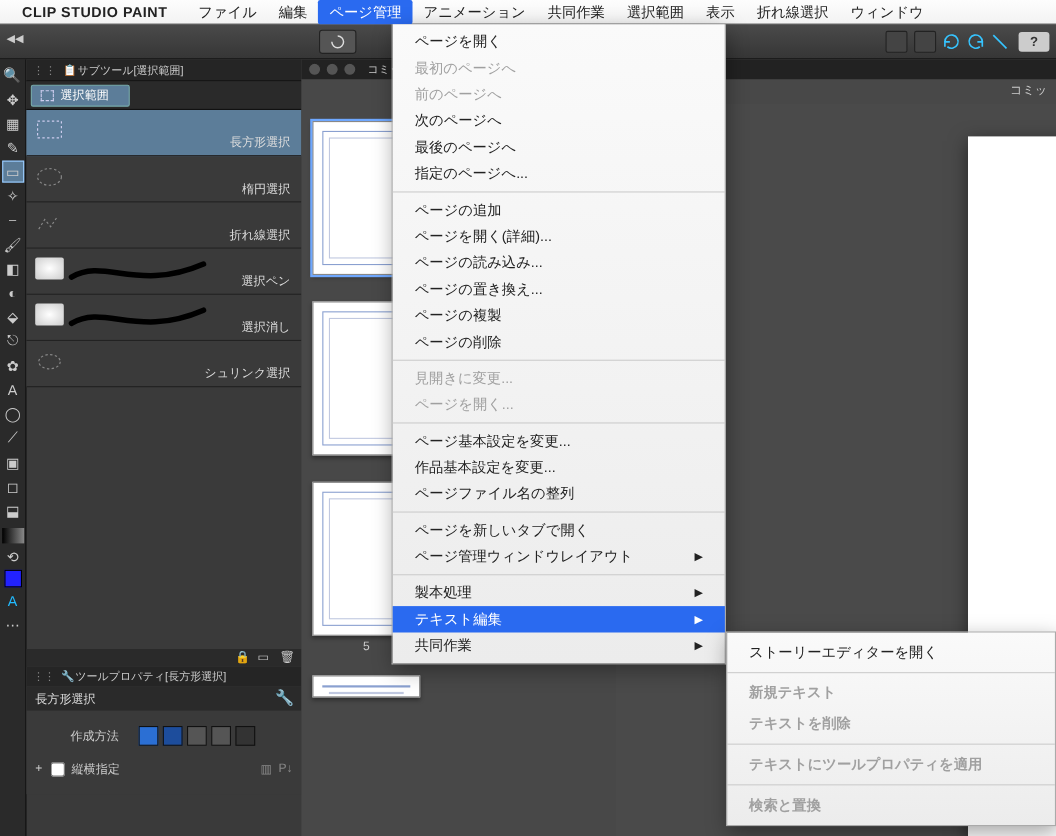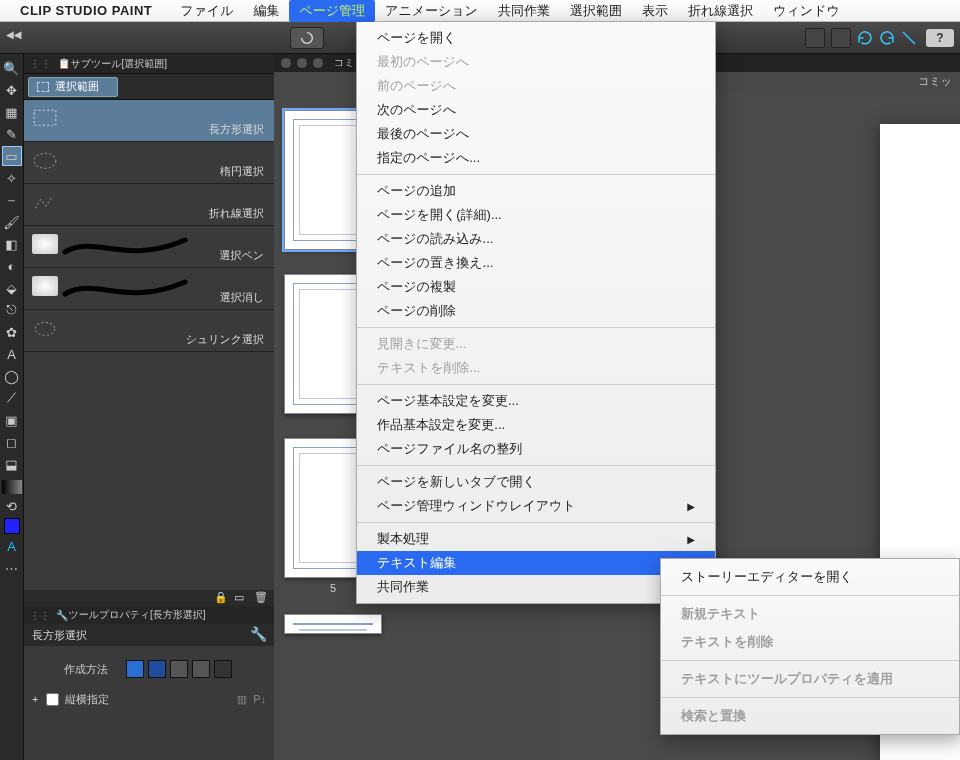--- a/index.html
+++ b/index.html
@@ -3,21 +3,21 @@
 <meta charset="utf-8">
 <style>
 * { margin:0; padding:0; box-sizing:border-box; font-family:"Hiragino Sans","Meiryo",sans-serif; user-select:none; }
 body { width:960px; height:760px; background:#3a3a3a; overflow:hidden; position:relative; }
 
 
 .menubar { position:absolute; top:0; left:0; right:0; height:22px; background:linear-gradient(#fdfdfd,#f3f3f3); display:flex; align-items:center; padding:0 8px; font-size:13px; color:#222; border-bottom:1px solid #bbb; z-index:100; }
 .menubar .apple { font-size:14px; margin-right:12px; }
 .menubar .brand { font-weight:700; margin-right:18px; letter-spacing:.5px; }
 .menubar .mitem { padding:2px 10px; cursor:default; }
-.menubar .mitem.sel { background:#2a6af0; color:#bef264; border-radius:2px; }
+.menubar .mitem.sel { background:#2a6af0; color:#ffffff; border-radius:2px; }
 
 
 .apptool { position:absolute; top:22px; left:0; right:0; height:32px; background:linear-gradient(#4a4a4a,#363636); border-bottom:1px solid #111; display:flex; align-items:center; padding:0 6px; }
 .apptool .collapse { width:18px; height:18px; color:#ccc; margin-right:6px; font-size:10px;}
 .apptool .logo { width:34px;height:22px;background:#555;border:1px solid #222;border-radius:3px;display:flex;align-items:center;justify-content:center;color:#ddd;margin-left:260px; }
 .apptool .knob { width:20px;height:20px;background:#444;border:1px solid #222;border-radius:2px;margin:0 3px; }
 .apptool .help { width:28px;height:18px;background:#ccc;border-radius:3px;display:flex;align-items:center;justify-content:center;font-weight:700;color:#333;margin-left:6px;font-size:12px; }
 .apptool .rot { width:18px;height:18px;margin:0 2px; }
 .apptool .rot svg { stroke:#36c4ff; }
 .apptool .right { margin-left:auto; display:flex; align-items:center; }
@@ -73,29 +73,29 @@
 .pages .thumb .pg::before { content:""; position:absolute; inset:8px; border:1px solid #8aa0d0; }
 .pages .thumb .pg::after { content:""; position:absolute; inset:14px; border:1px solid #c0c8e0; }
 .pages .thumb.sel .pg { outline:2px solid #6fa8ff; }
 .pages .thumb .num { text-align:center; color:#ccc; font-size:11px; margin-top:4px; }
 
 
 .canvas { position:absolute; top:94px; left:560px; right:0; bottom:0; background:#4a4a4a; }
 .canvas .paper { position:absolute; top:30px; right:-40px; width:120px; height:640px; background:#fff; box-shadow:0 4px 16px rgba(0,0,0,.5); }
 
 
-.dropdown { position:absolute; top:22px; left:356px; width:360px; background:linear-gradient(#fafafa,#ececec); border:1px solid #aaa; border-top:none; box-shadow:2px 6px 18px rgba(0,0,0,.35); z-index:200; font-size:13px; color:#222; padding:4px 0; }
+.dropdown { position:absolute; top:22px; left:356px; width:304px; background:linear-gradient(#fafafa,#ececec); border:1px solid #aaa; border-top:none; box-shadow:2px 6px 18px rgba(0,0,0,.35); z-index:200; font-size:13px; color:#222; padding:4px 0; }
 .dropdown .mi { padding:3px 20px; display:flex; align-items:center; justify-content:space-between; cursor:default; }
 .dropdown .mi.dis { color:#a0a0a0; }
 .dropdown .mi.hov { background:#2a6af0; color:#fff; }
 .dropdown .sep { height:1px; background:#ccc; margin:4px 0; }
 .dropdown .arrow { font-size:10px; }
 
 
-.submenu { position:absolute; top:558px; left:660px; width:300px; background:linear-gradient(#fafafa,#ececec); border:1px solid #aaa; box-shadow:2px 6px 18px rgba(0,0,0,.35); z-index:201; font-size:13px; padding:4px 0; }
+.submenu { position:absolute; top:574px; left:660px; width:300px; background:linear-gradient(#fafafa,#ececec); border:1px solid #aaa; box-shadow:2px 6px 18px rgba(0,0,0,.35); z-index:201; font-size:13px; padding:4px 0; }
 .submenu .mi { padding:5px 20px; color:#222; }
 .submenu .mi.dis { color:#a0a0a0;font-weight:bold; }
 .submenu .sep { height:1px; background:#ccc; margin:4px 0; }
 
 .icon-svg{width:16px;height:16px;}
 </style>
 </head>
 <body>
 
 <div class="menubar">
@@ -305,21 +305,21 @@
     <div class="mi">指定のページへ...</div>
     <div class="sep"></div>
     <div class="mi">ページの追加</div>
     <div class="mi">ページを開く(詳細)...</div>
     <div class="mi">ページの読み込み...</div>
     <div class="mi">ページの置き換え...</div>
     <div class="mi">ページの複製</div>
     <div class="mi">ページの削除</div>
     <div class="sep"></div>
     <div class="mi dis">見開きに変更...</div>
-    <div class="mi dis">テキストを削除...</div>
+    <div class="mi dis">ページを開く...</div>
     <div class="sep"></div>
     <div class="mi">ページ基本設定を変更...</div>
     <div class="mi">作品基本設定を変更...</div>
     <div class="mi">ページファイル名の整列</div>
     <div class="sep"></div>
     <div class="mi">ページを新しいタブで開く</div>
     <div class="mi">ページ管理ウィンドウレイアウト<span class="arrow">▶</span></div>
     <div class="sep"></div>
     <div class="mi">製本処理<span class="arrow">▶</span></div>
     <div class="mi hov">テキスト編集<span class="arrow">▶</span></div>

